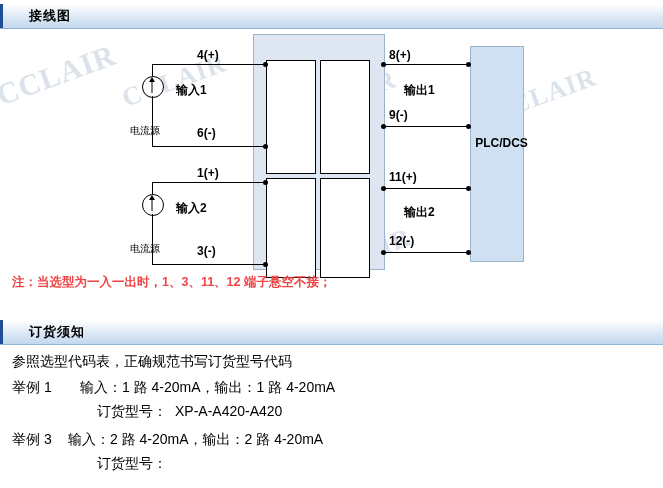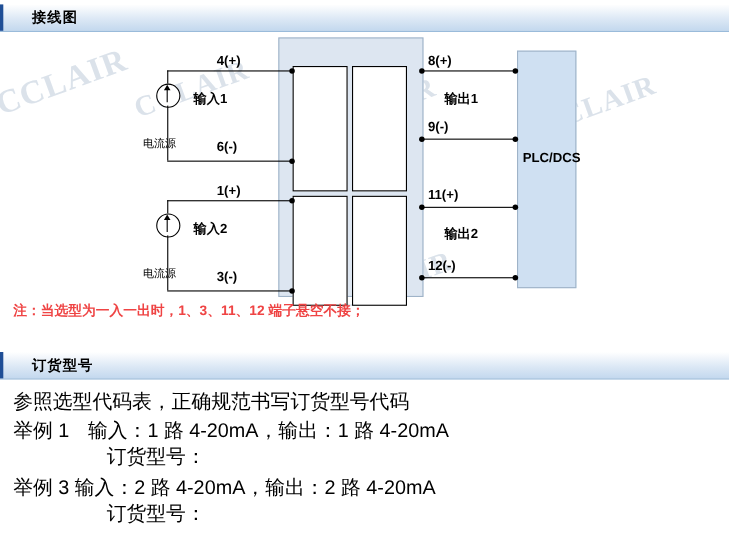--- a/index.html
+++ b/index.html
@@ -161,21 +161,21 @@
     left: 12px;
     top: 274px;
     font-size: 12.5px;
     font-weight: bold;
     color: #ef4444;
   }
 
   
   .ord-line {
     position: absolute;
-    font-size: 18px;
+    font-size: 14px;
     color: #000000;
     white-space: nowrap;
   }
 </style>
 </head>
 <body>
 
 <div class="page">
 
   <div class="wm" style="left:-6px; top:58px;">CCLAIR</div>
@@ -257,26 +257,27 @@
     <div class="lbl-b" style="left:389px; top:142px;">11(+)</div>
     <div class="lbl-b" style="left:389px; top:206px;">12(-)</div>
     <div class="lbl-b" style="left:404px; top:176px;">输出2</div>
 
   </div>
 
   <div class="note">注：当选型为一入一出时，1、3、11、12 端子悬空不接；</div>
 
   <div class="section-header" id="hdr-order">
     <div class="bar"></div>
-    <div class="title">订货型号</div>
+    <div class="title">订货须知</div>
   </div>
 
   <div class="ord-line" style="left:12px; top:353px;">参照选型代码表，正确规范书写订货型号代码</div>
 
   <div class="ord-line" style="left:12px; top:379px;">举例 1</div>
   <div class="ord-line" style="left:80px; top:379px;">输入：1 路 4-20mA，输出：1 路 4-20mA</div>
   <div class="ord-line" style="left:97px; top:403px;">订货型号：</div>
+  <div class="ord-line" style="left:175px; top:403px;">XP-A-A420-A420</div>
 
   <div class="ord-line" style="left:12px; top:431px;">举例 3</div>
   <div class="ord-line" style="left:68px; top:431px;">输入：2 路 4-20mA，输出：2 路 4-20mA</div>
   <div class="ord-line" style="left:97px; top:455px;">订货型号：</div>
 
 </div>
 
 </body></html>

